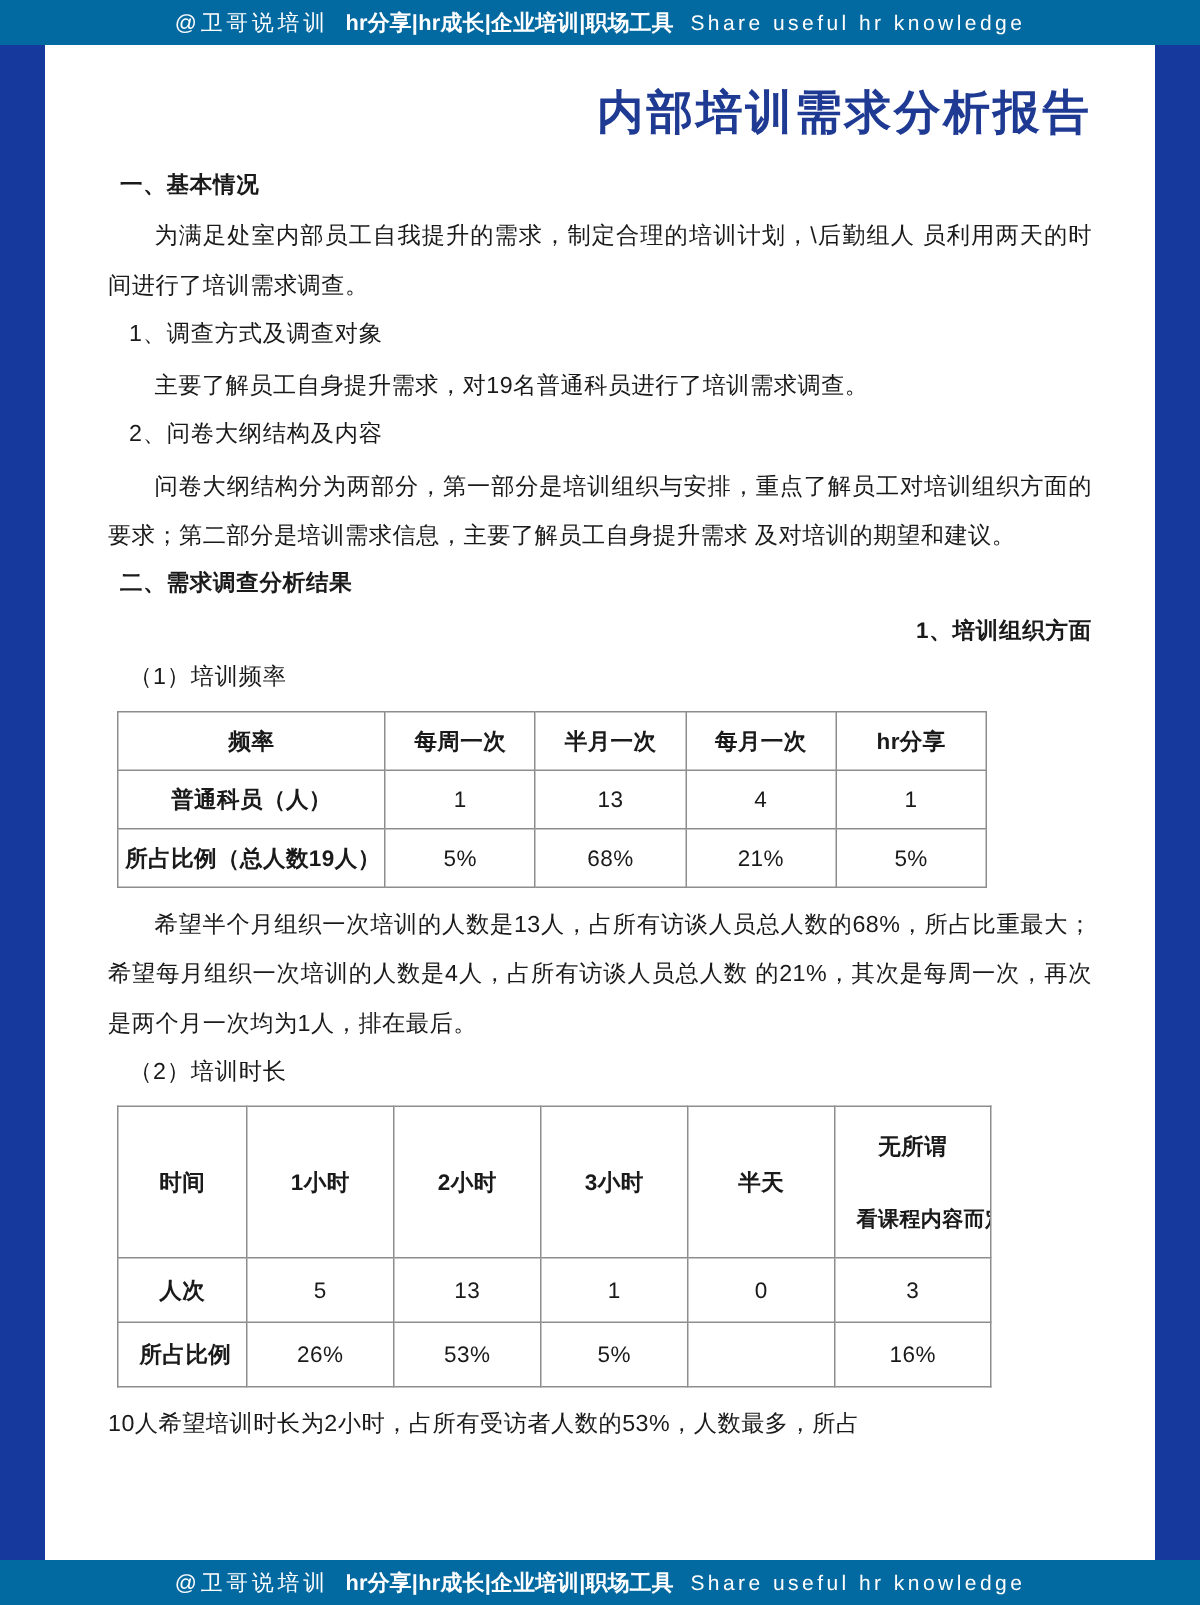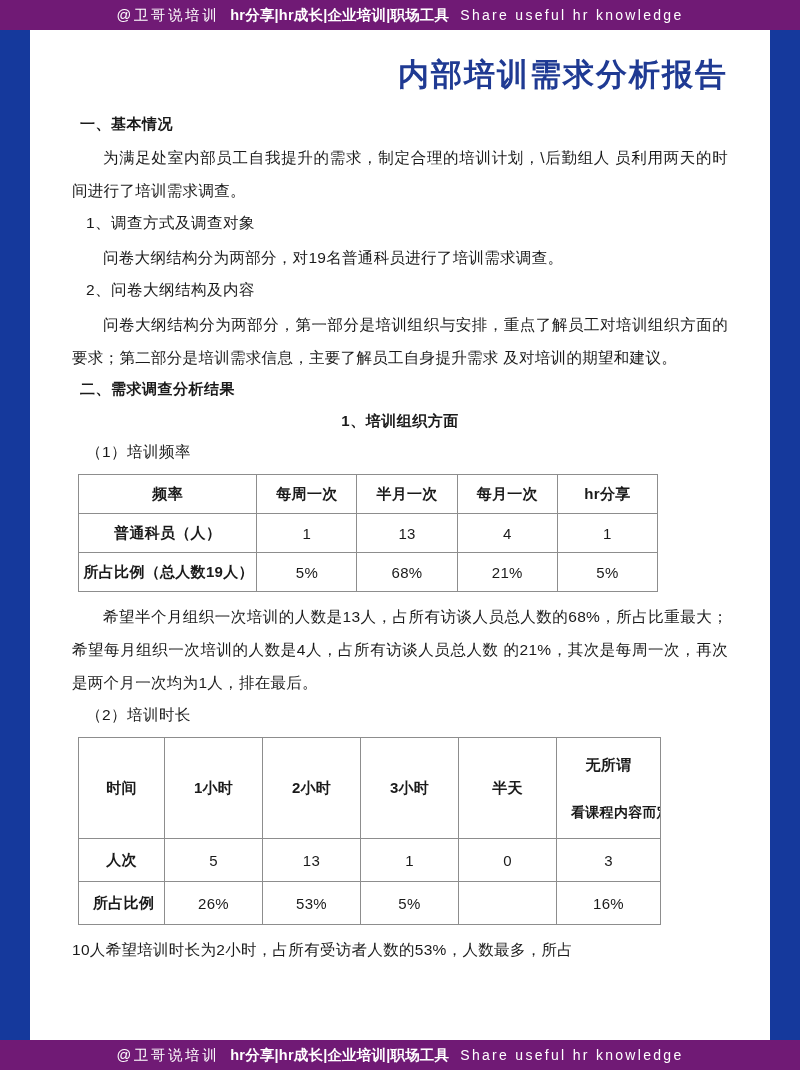--- a/index.html
+++ b/index.html
@@ -27,21 +27,21 @@
   
   .bar {
     position: absolute;
     left: 0;
     width: 800px;
     height: 30px;
     display: flex;
     align-items: center;
     justify-content: center;
     color: #ffffff;
-    background: #701a75;
+    background: #0369a1;
     white-space: nowrap;
     overflow: hidden;
     z-index: 5;
   }
   .bar-top { top: 0; }
   .bar-bottom { bottom: 0; }
 
   .bar-inner {
     display: flex;
     align-items: baseline;
@@ -128,21 +128,21 @@
   .h-sec {
     font-size: 15px;
     font-weight: 700;
     margin: 0 0 2px 8px;
     line-height: 30px;
     letter-spacing: 0.5px;
   }
   .h-center {
     font-size: 15px;
     font-weight: 700;
-    text-align: center;
+    text-align: right;
     line-height: 30px;
     letter-spacing: 0.5px;
     margin: 0;
   }
   .h-sub {
     font-size: 15.5px;
     margin: 0 0 2px 14px;
     line-height: 32px;
     letter-spacing: 0.5px;
   }
@@ -228,21 +228,21 @@
   <div class="sheet">
 
     <h1 class="doc-title">内部培训需求分析报告</h1>
 
     <div class="h-sec">一、基本情况</div>
 
     <p class="para indent">为满足处室内部员工自我提升的需求，制定合理的培训计划，\后勤组人 员利用两天的时间进行了培训需求调查。</p>
 
     <div class="h-item">1、调查方式及调查对象</div>
 
-    <p class="para indent">问卷大纲结构分为两部分，对19名普通科员进行了培训需求调查。</p>
+    <p class="para indent">主要了解员工自身提升需求，对19名普通科员进行了培训需求调查。</p>
 
     <div class="h-item">2、问卷大纲结构及内容</div>
 
     <p class="para indent">问卷大纲结构分为两部分，第一部分是培训组织与安排，重点了解员工对培训组织方面的要求；第二部分是培训需求信息，主要了解员工自身提升需求 及对培训的期望和建议。</p>
 
     <div class="h-sec">二、需求调查分析结果</div>
 
     <div class="h-center">1、培训组织方面</div>
 
     <div class="h-sub">（1）培训频率</div>

